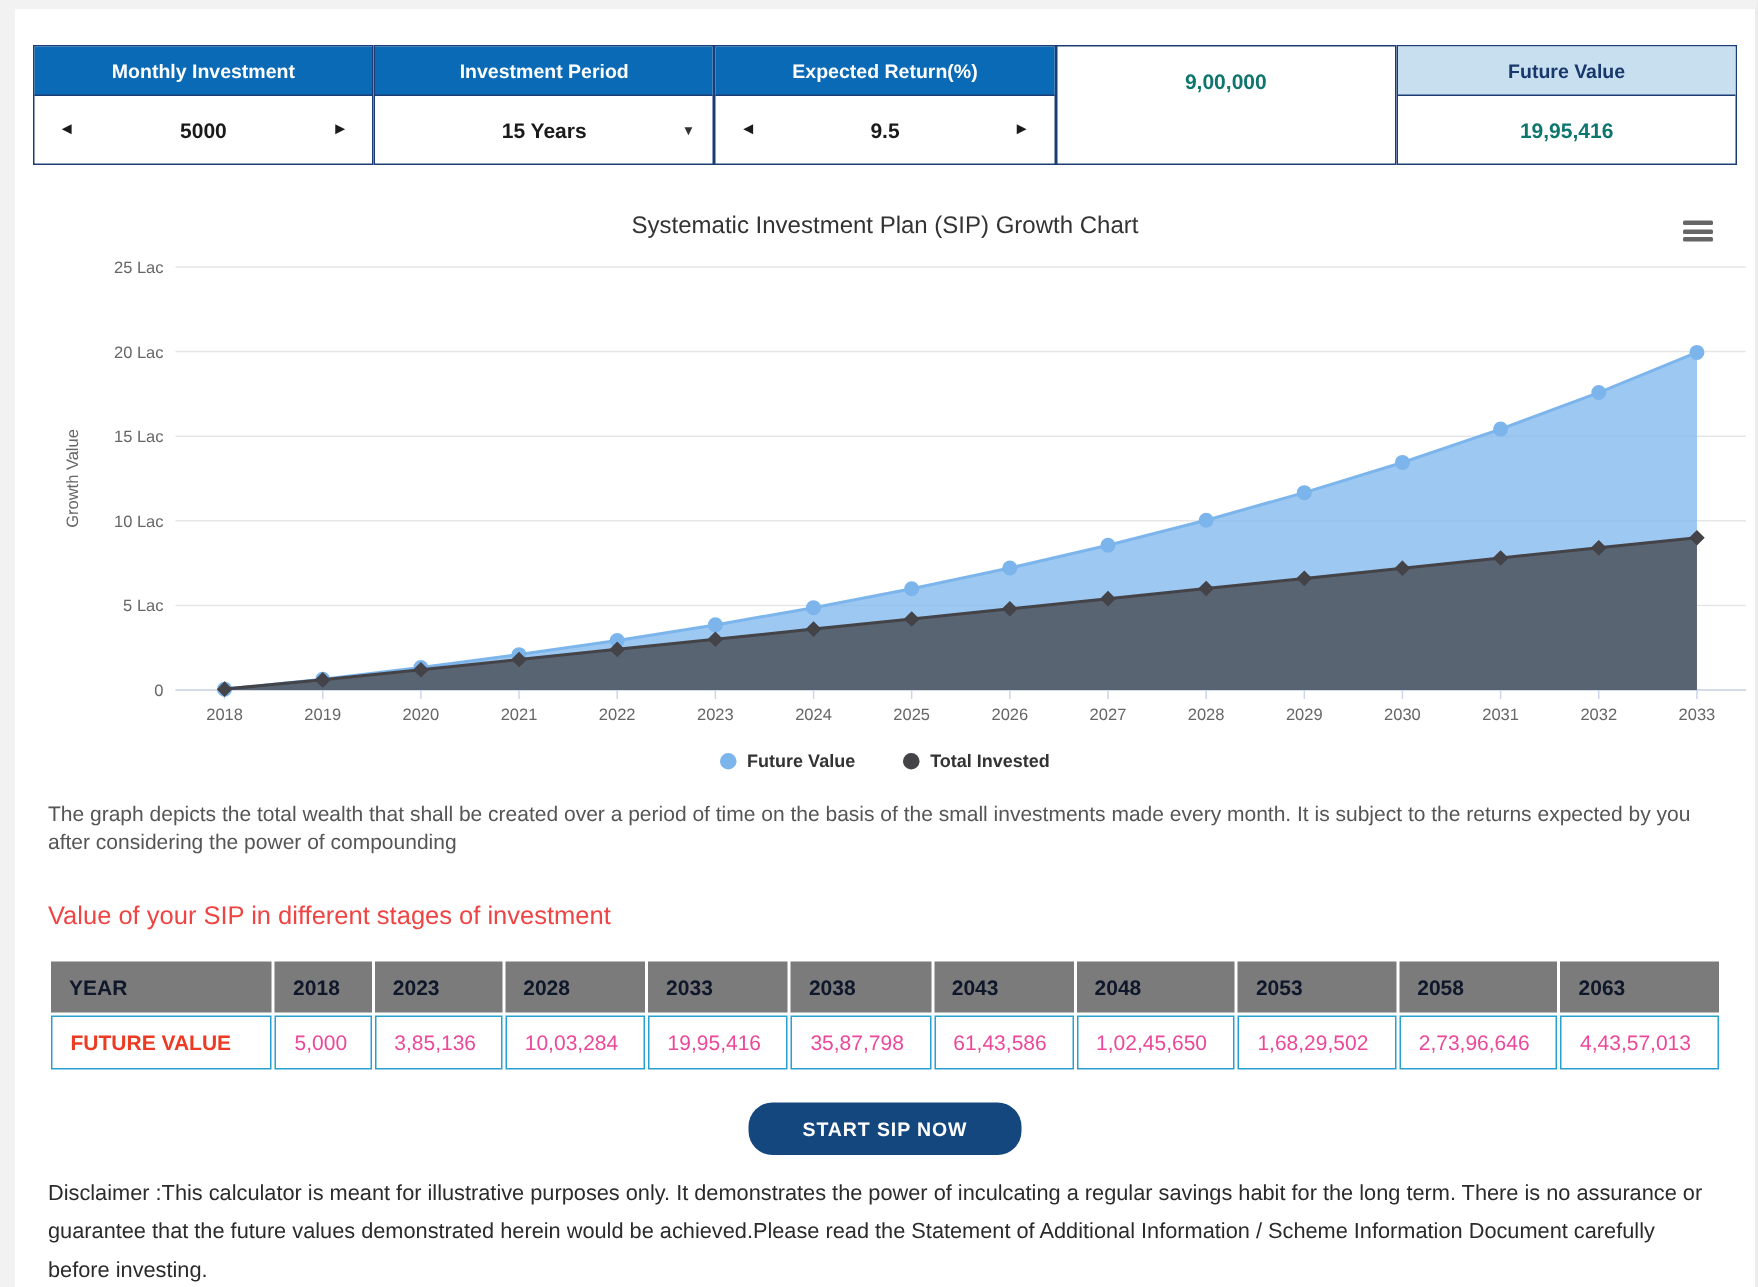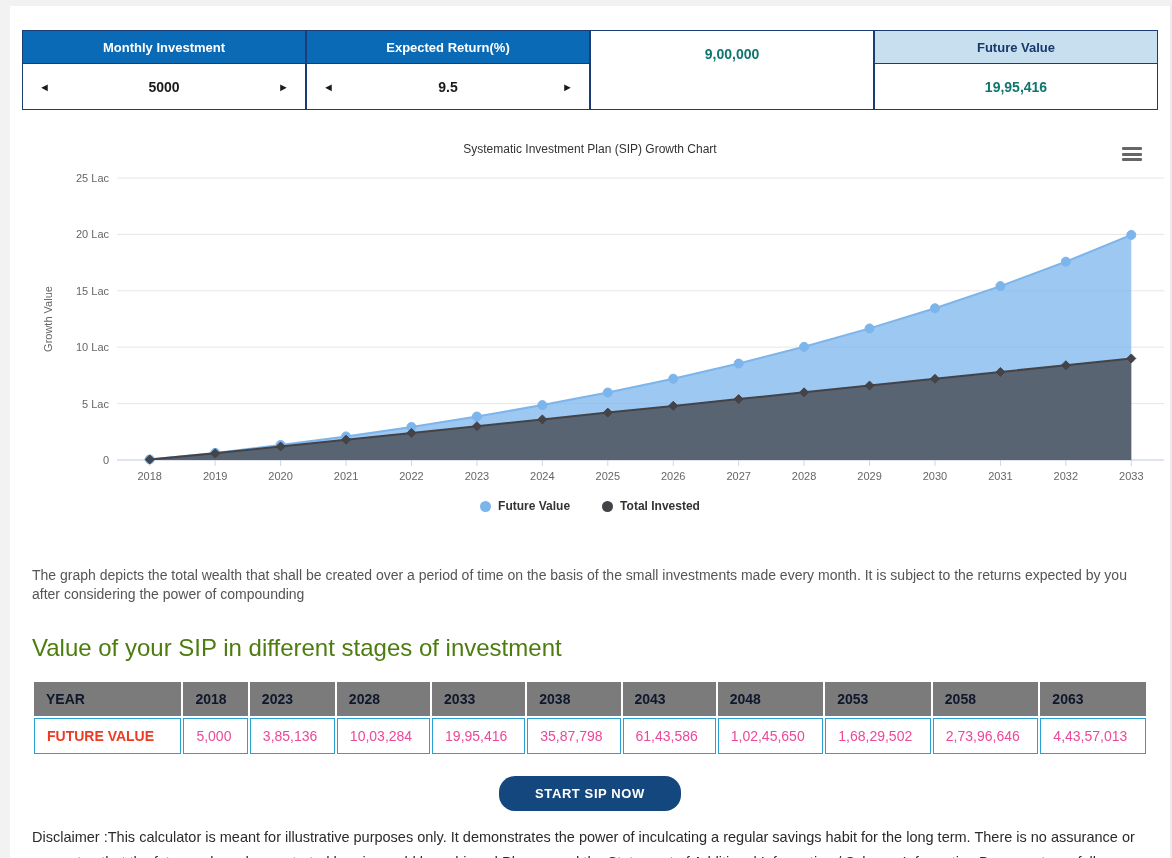--- a/index.html
+++ b/index.html
@@ -32,35 +32,35 @@
     position:absolute; top:50%; transform:translateY(-50%);
     font-size:11px; color:#1a1a1a; cursor:pointer; line-height:1;
   }
   .arrow.left { left:16px; }
   .arrow.right { right:16px; }
   .caret { position:absolute; right:12px; top:50%; transform:translateY(-50%); font-size:9px; color:#333; cursor:pointer; }
 
   
   .chart-panel { margin-top:26px; position:relative; }
   .chart-title-row { position:relative; height:34px; }
-  .chart-title { text-align:center; font-size:12px; color:#333; padding-top:6px; }
+  .chart-title { text-align:center; font-size:16px; color:#333; padding-top:6px; }
   .hamburger {
     position:absolute; right:16px; top:10px; width:20px; height:16px;
     display:flex; flex-direction:column; justify-content:space-between; cursor:pointer; padding:1px 0;
   }
   .hamburger span { display:block; height:3px; background:#666; border-radius:1px; }
   svg text { font-family:"Liberation Sans","DejaVu Sans",sans-serif; }
   .legend-row { display:flex; justify-content:center; gap:32px; margin-top:4px; height:24px; align-items:center; }
   .legend-item { display:flex; align-items:center; gap:7px; cursor:pointer; }
   .legend-dot { width:11px; height:11px; border-radius:50%; }
   .legend-label { font-size:12px; font-weight:bold; color:#333; }
 
   
-  .graph-desc { margin:48px 10px 0 10px; font-size:14px; line-height:1.35; color:#555; }
-  .section-heading { margin:30px 10px 0 10px; font-size:24px; color:#4d7c0f; font-weight:normal; }
+  .graph-desc { margin:14px 10px 0 10px; font-size:14px; line-height:1.35; color:#555; }
+  .section-heading { margin:30px 10px 0 10px; font-size:17px; color:#ef4444; font-weight:normal; }
 
   
   .sip-table { width:calc(100% - 20px); margin:18px 10px 0 10px; border-collapse:separate; border-spacing:2px; font-size:14px; }
   .sip-table th {
     background:#7b7b7b; color:#0f172a; font-weight:bold; text-align:left;
     padding:9px 12px; white-space:nowrap;
   }
   .sip-table th:first-child { width:13.5%; }
   .sip-table td {
     background:#fff; color:#ec4899; border:1px solid #28a0d2;
@@ -86,20 +86,27 @@
 
     <div class="ctrl-box">
       <div class="ctrl-head">Monthly Investment</div>
       <div class="ctrl-body">
         <span class="arrow left">◄</span>
         <span>5000</span>
         <span class="arrow right">►</span>
       </div>
     </div>
 
+    <div class="ctrl-box">
+      <div class="ctrl-head">Investment Period</div>
+      <div class="ctrl-body">
+        <span>15 Years</span>
+        <span class="caret">▼</span>
+      </div>
+    </div>
 
     <div class="ctrl-box">
       <div class="ctrl-head">Expected Return(%)</div>
       <div class="ctrl-body">
         <span class="arrow left">◄</span>
         <span>9.5</span>
         <span class="arrow right">►</span>
       </div>
     </div>
 

